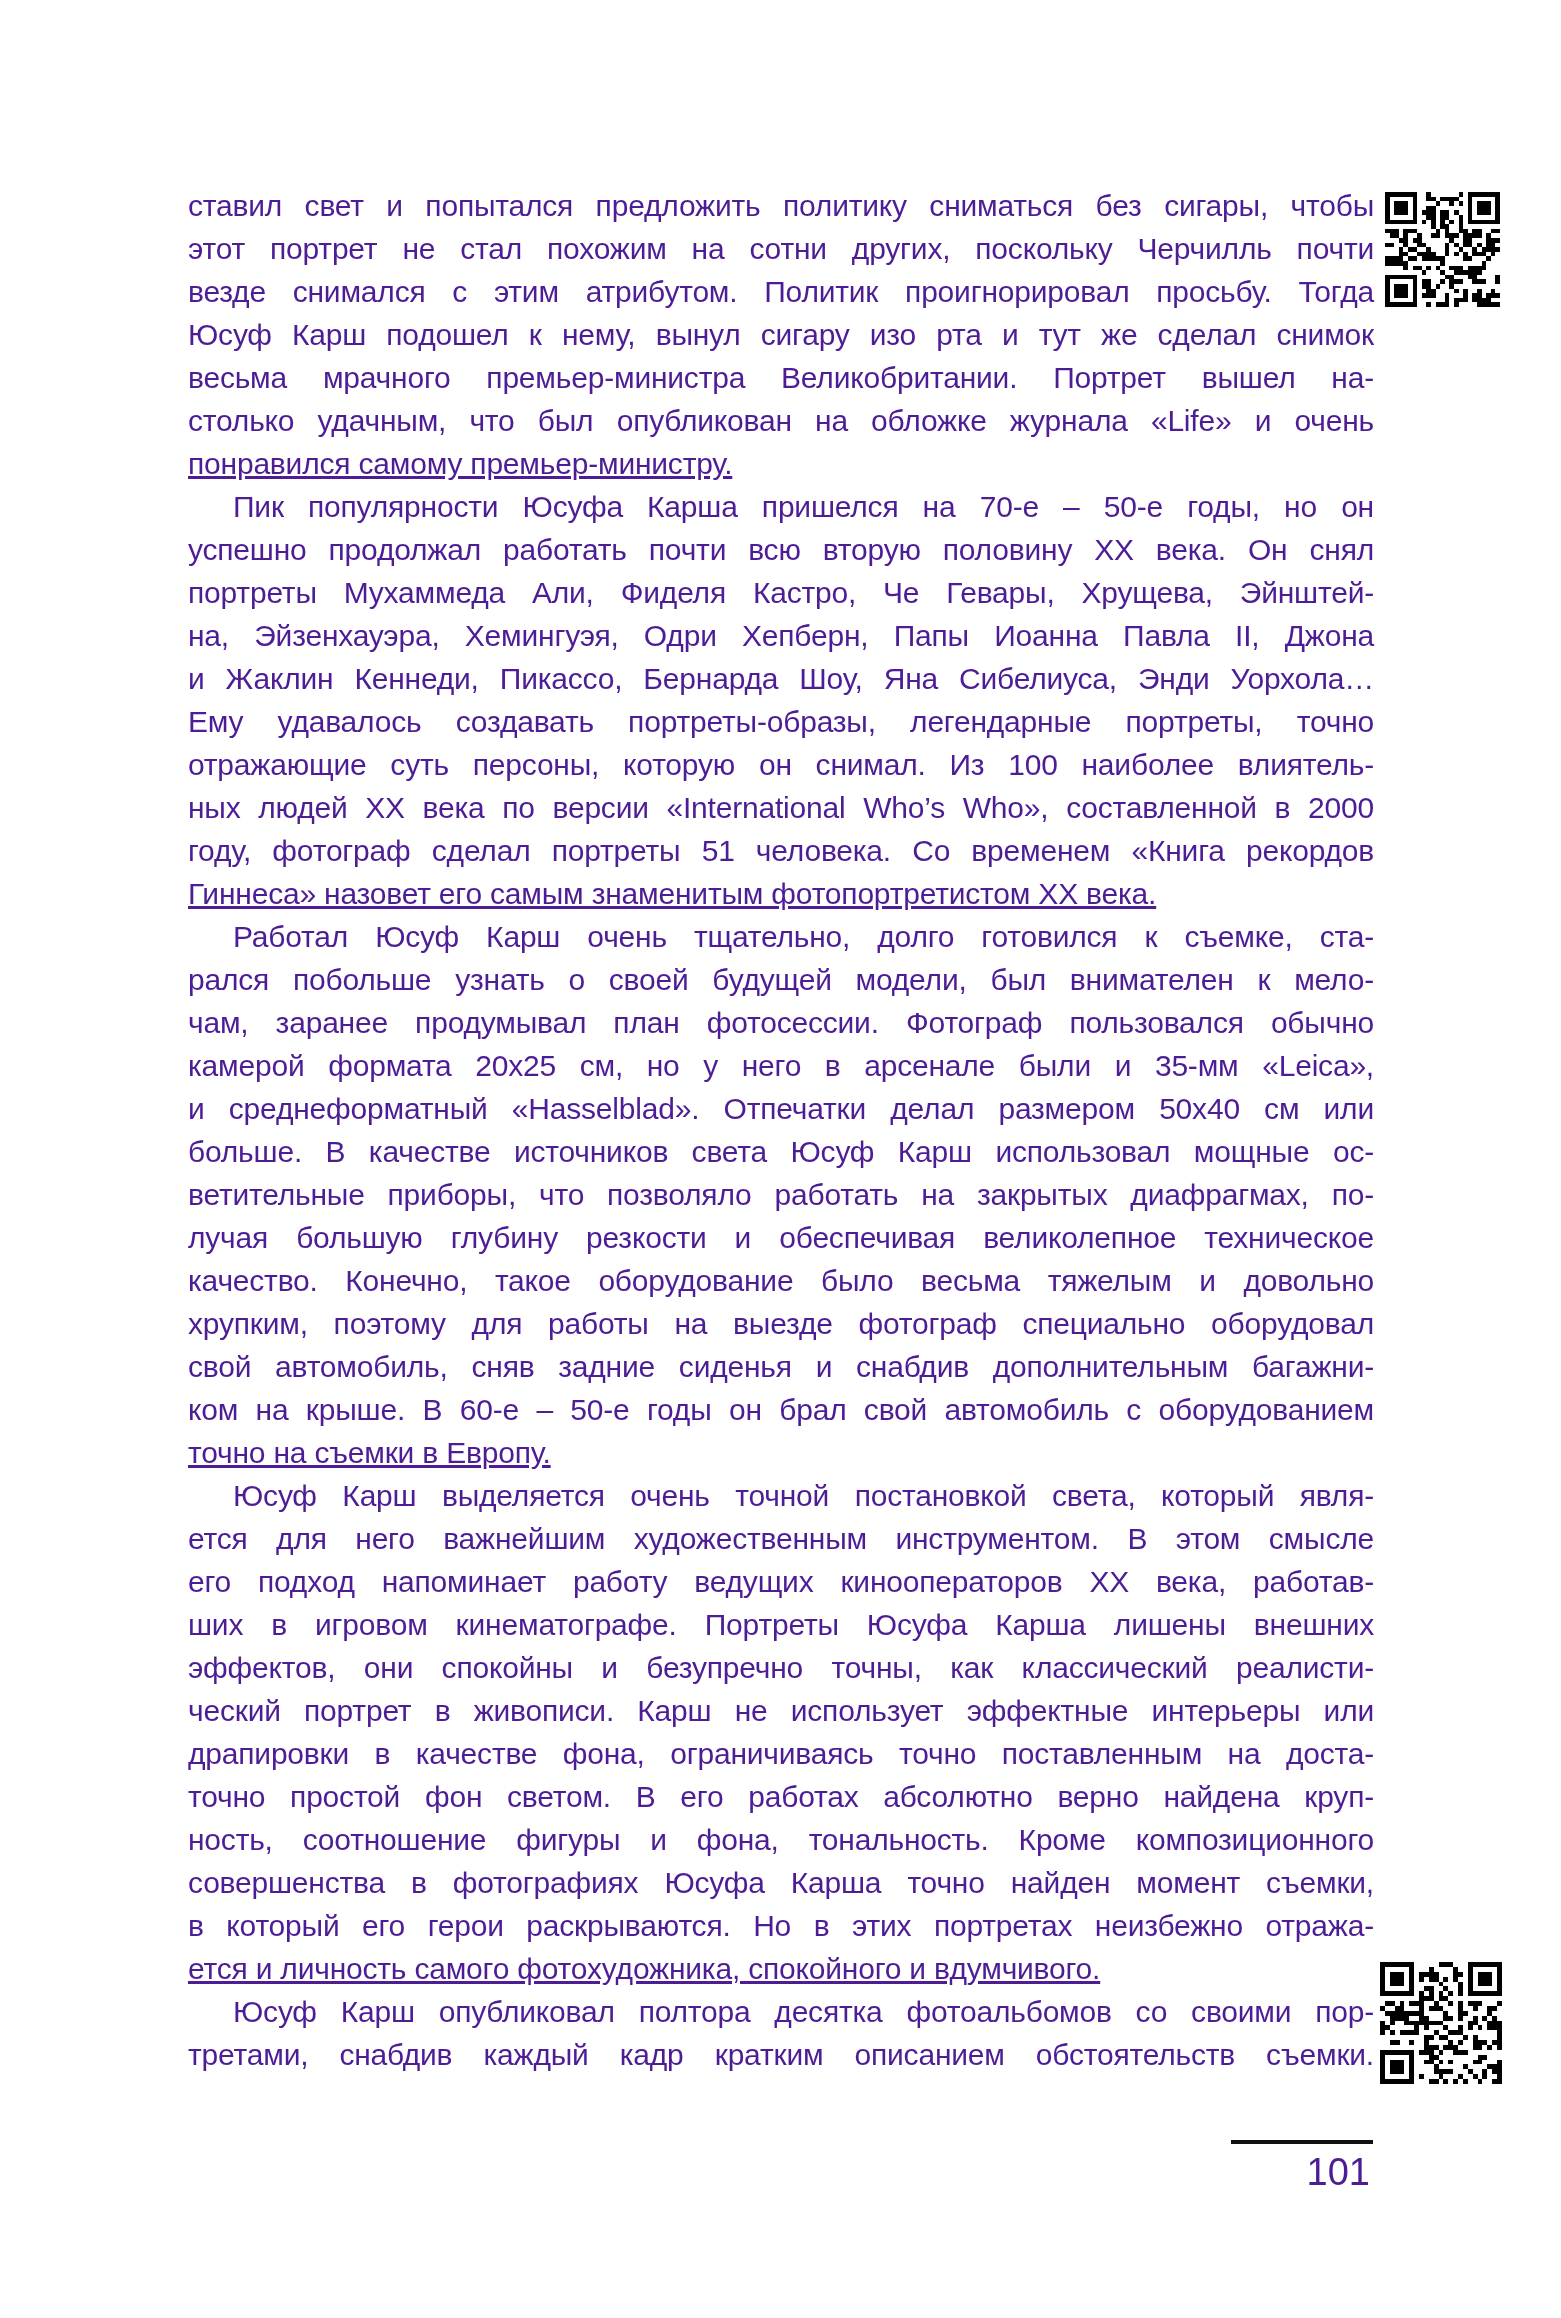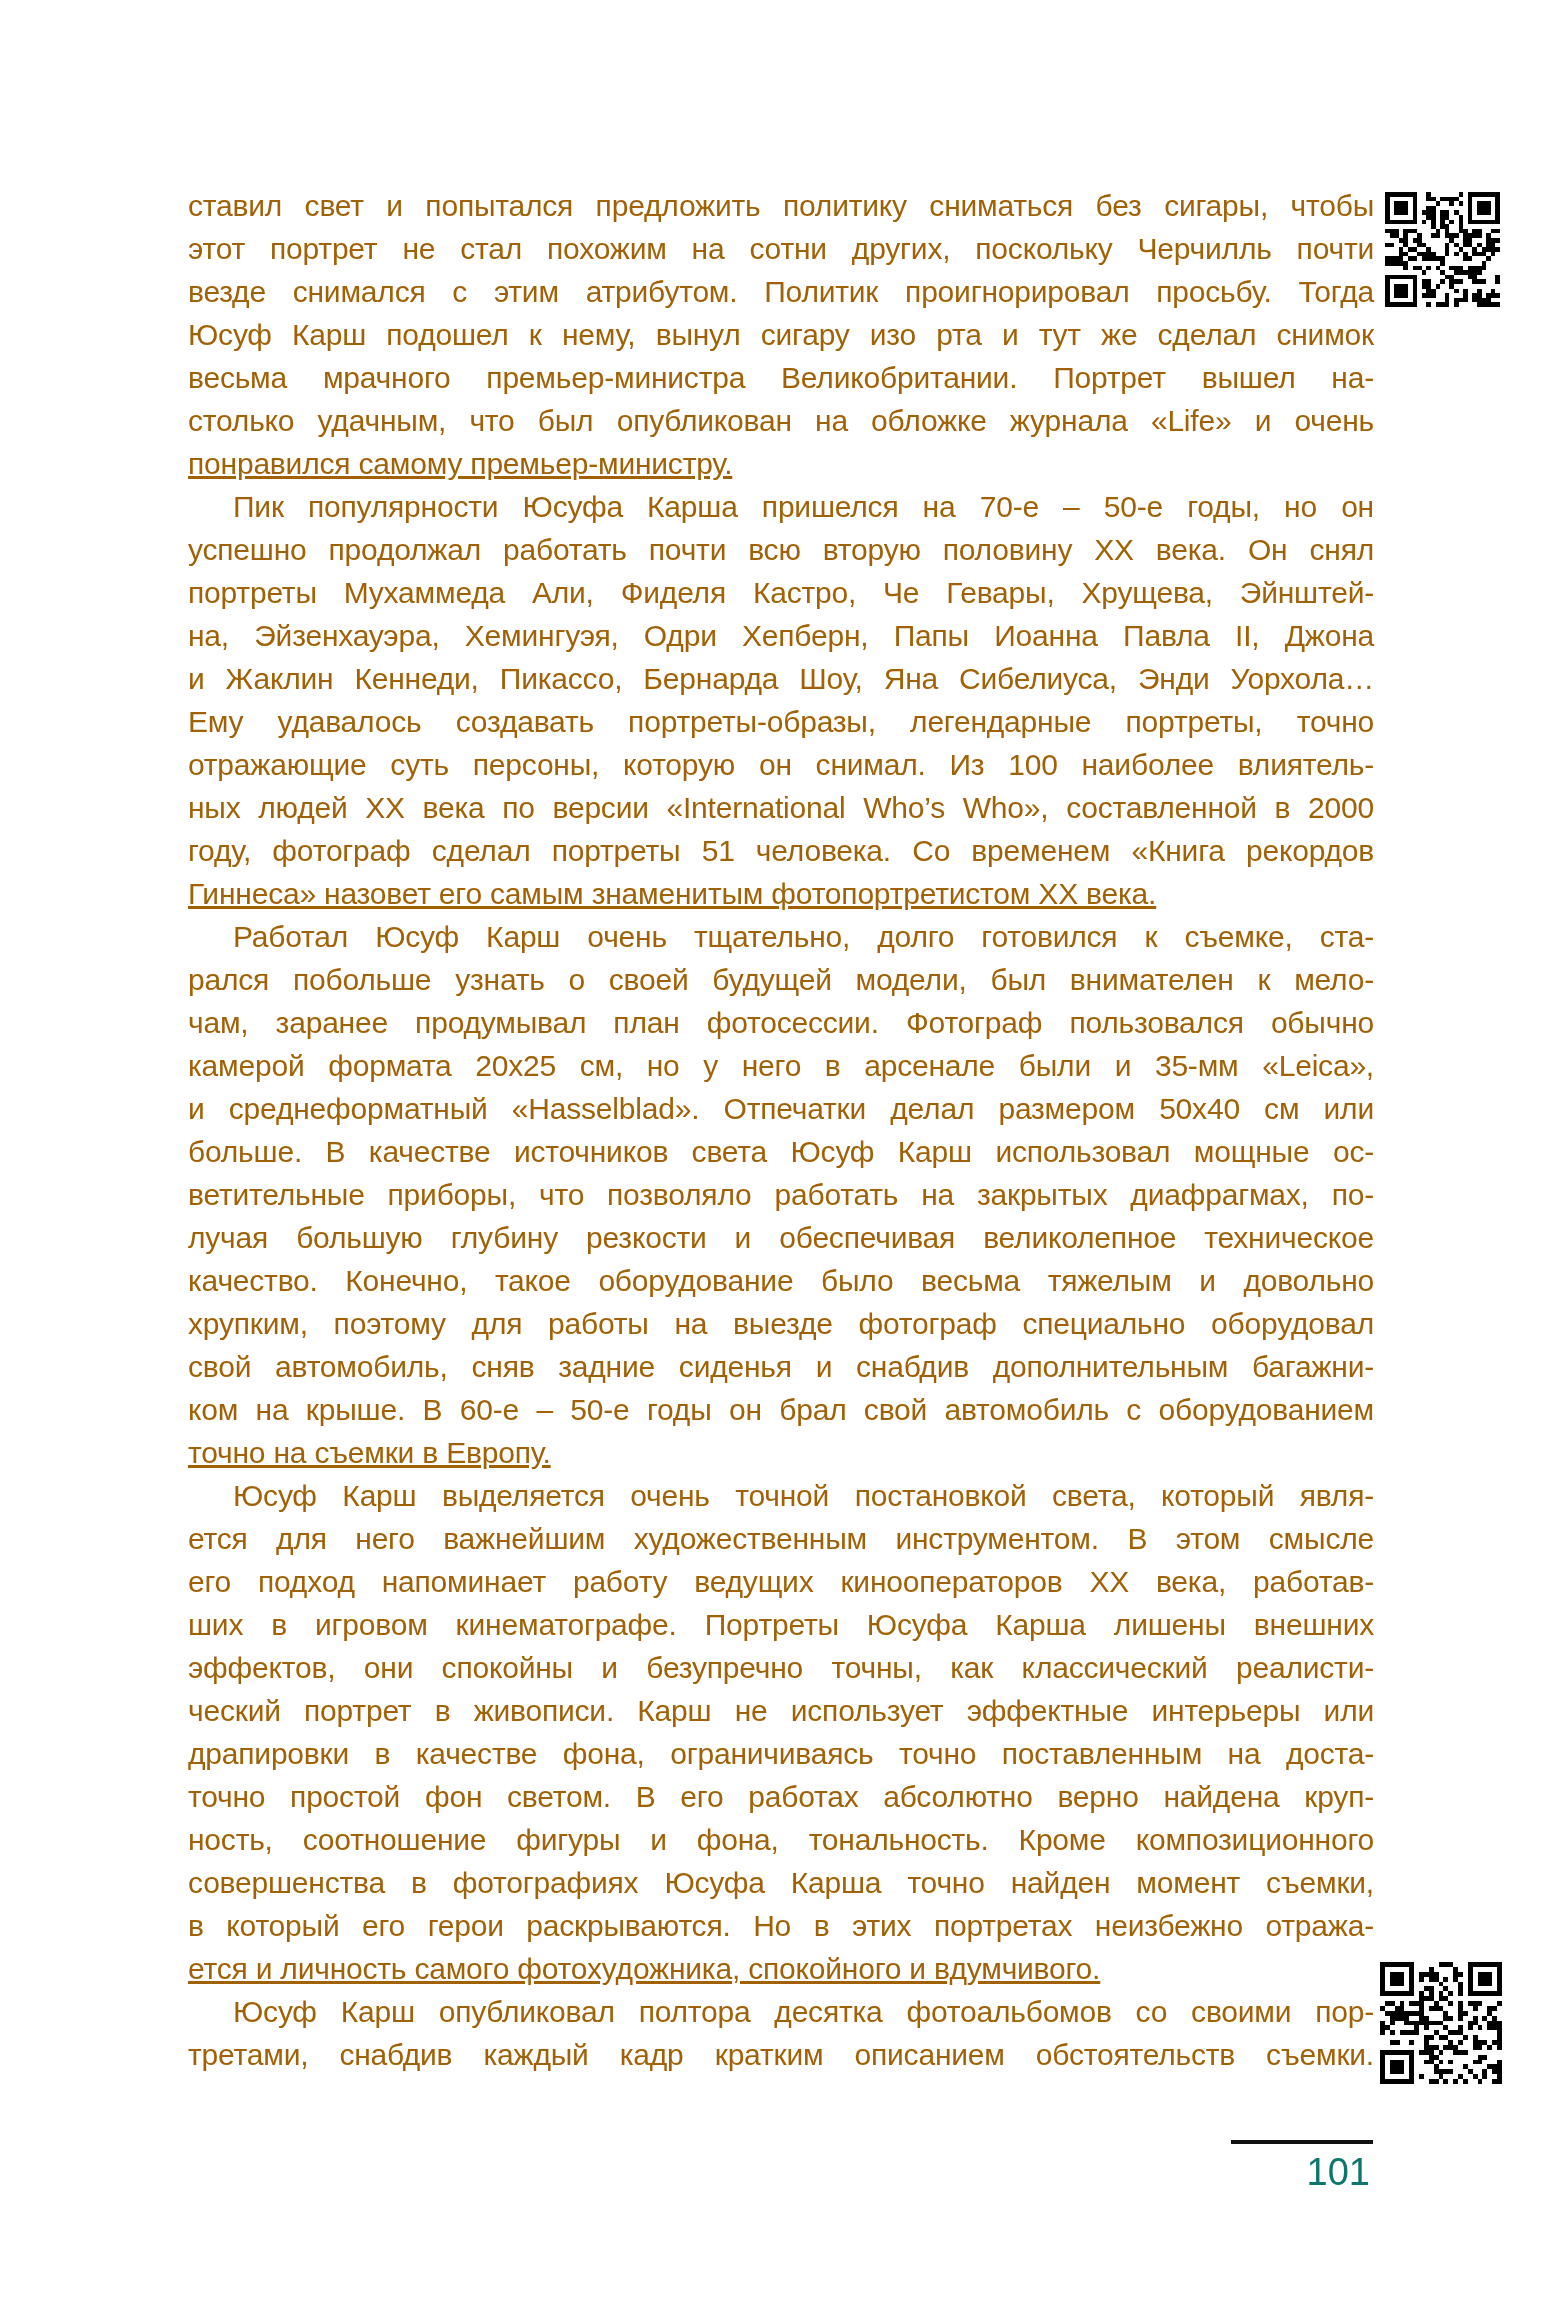--- a/index.html
+++ b/index.html
@@ -13,21 +13,21 @@
     color:#000;
   }
   .text-block{
     position:absolute;
     left:188px;
     top:184px;
     width:1186px;
     font-size:30px;
     line-height:43px;
     letter-spacing:-0.2px;
-    color:#a16207;
+    color:#4c1d95;
   }
   .paragraph{margin:0;padding:0;}
   .line{
     height:43px;
     text-align:justify;
     text-align-last:justify;
     white-space:normal;
     overflow:visible;
   }
   .line.last-left{text-align-last:left;text-decoration:underline;}
@@ -47,21 +47,21 @@
     background:#111;
   }
   .page-number{
     position:absolute;
     left:1231px;
     top:2151px;
     width:139px;
     text-align:right;
     font-size:38px;
     line-height:42px;
-    color:#0f766e;
+    color:#4c1d95;
   }
 </style>
 </head>
 <body>
 
 <div class="page">
 
   <svg id="qr-top" class="qr" width="115" height="115" viewBox="0 0 25 25" shape-rendering="crispEdges">
       <rect x="0" y="0" width="1" height="1" fill="#000"></rect>
       <rect x="1" y="0" width="1" height="1" fill="#000"></rect>

